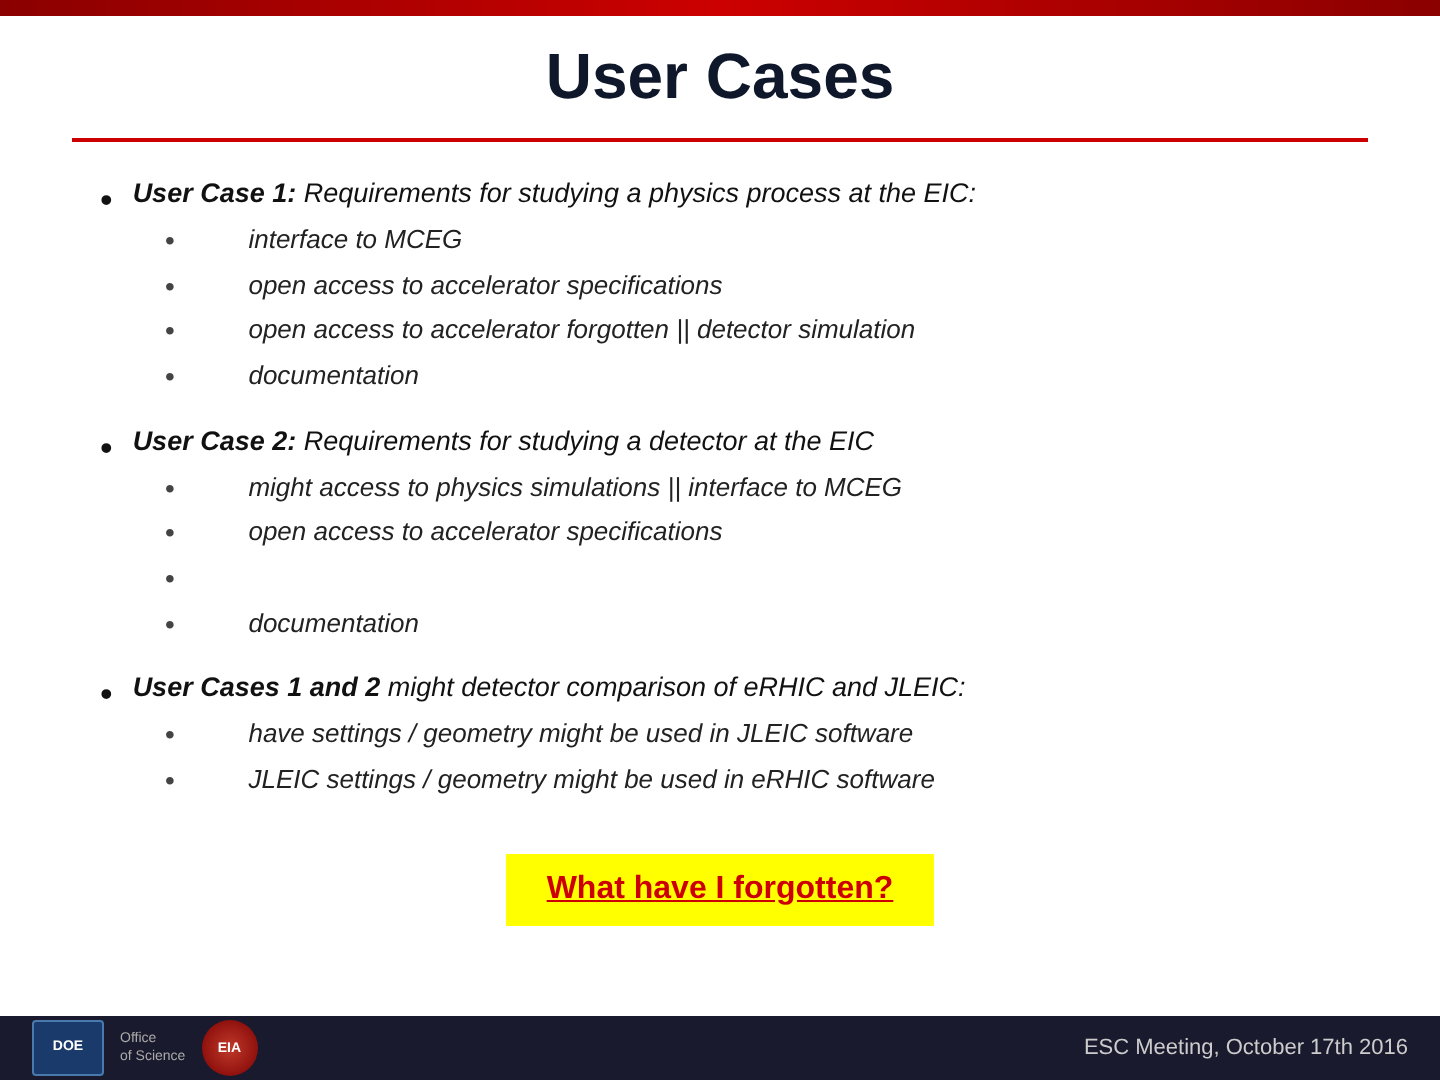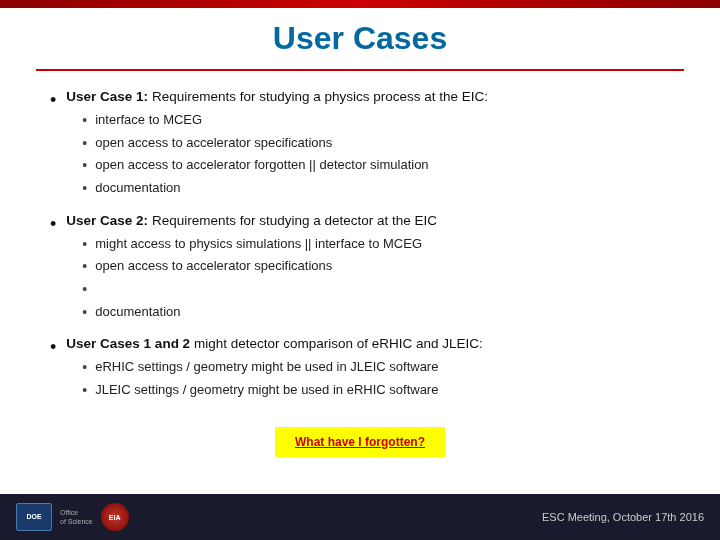--- a/index.html
+++ b/index.html
@@ -28,21 +28,21 @@
       position: absolute;
       top: 0;
       left: 0;
     }
 
     
     .slide-title {
       text-align: center;
       font-size: 32px;
       font-weight: bold;
-      color: #0369a1;
+      color: #0f172a;
       padding-top: 20px;
       padding-bottom: 12px;
     }
 
     
     .title-divider {
       width: 90%;
       margin: 0 auto 16px auto;
       height: 2px;
       background: #cc0000;
@@ -65,20 +65,21 @@
     .main-bullet-dot {
       font-size: 18px;
       margin-right: 10px;
       margin-top: 0px;
       flex-shrink: 0;
       color: #111;
     }
 
     .main-bullet-text {
       flex: 1;
+      font-style: italic;
     }
 
     .main-bullet-text strong {
       font-weight: bold;
     }
 
     .sub-bullets {
       margin-top: 2px;
       margin-left: 16px;
     }
@@ -92,47 +93,48 @@
     .sub-bullet-dot {
       font-size: 14px;
       margin-right: 8px;
       flex-shrink: 0;
       color: #444;
     }
 
     .sub-bullet-text {
       font-size: 13px;
       color: #222;
+      margin-left: 29px;
     }
 
     
     .highlight-box {
       display: inline-block;
       background: #ffff00;
       color: #cc0000;
-      font-size: 12px;
+      font-size: 16px;
       font-weight: bold;
       padding: 6px 20px;
       margin: 14px auto 0 auto;
       text-decoration: underline;
       text-align: center;
     }
 
     .highlight-container {
       text-align: center;
       margin-top: 10px;
     }
 
     
     .bottom-bar {
       position: absolute;
       bottom: 0;
       left: 0;
       width: 100%;
-      height: 46px;
+      height: 32px;
       background: #1a1a2e;
       display: flex;
       align-items: center;
       justify-content: space-between;
       padding: 0 16px;
     }
 
     .bottom-logos {
       display: flex;
       align-items: center;
@@ -271,21 +273,21 @@
       </div>
     </div>
 
     <div class="main-bullet">
       <span class="main-bullet-dot">•</span>
       <div class="main-bullet-text">
         <strong>User Cases 1 and 2</strong><span> might detector comparison of eRHIC and JLEIC:</span>
         <div class="sub-bullets">
           <div class="sub-bullet">
             <span class="sub-bullet-dot">•</span>
-            <span class="sub-bullet-text">eRHIC settings / geometry might be used in JLEIC software</span>
+            <span class="sub-bullet-text">have settings / geometry might be used in JLEIC software</span>
           </div>
           <div class="sub-bullet">
             <span class="sub-bullet-dot">•</span>
             <span class="sub-bullet-text">JLEIC settings / geometry might be used in eRHIC software</span>
           </div>
         </div>
       </div>
     </div>
 
     <div class="highlight-container">

